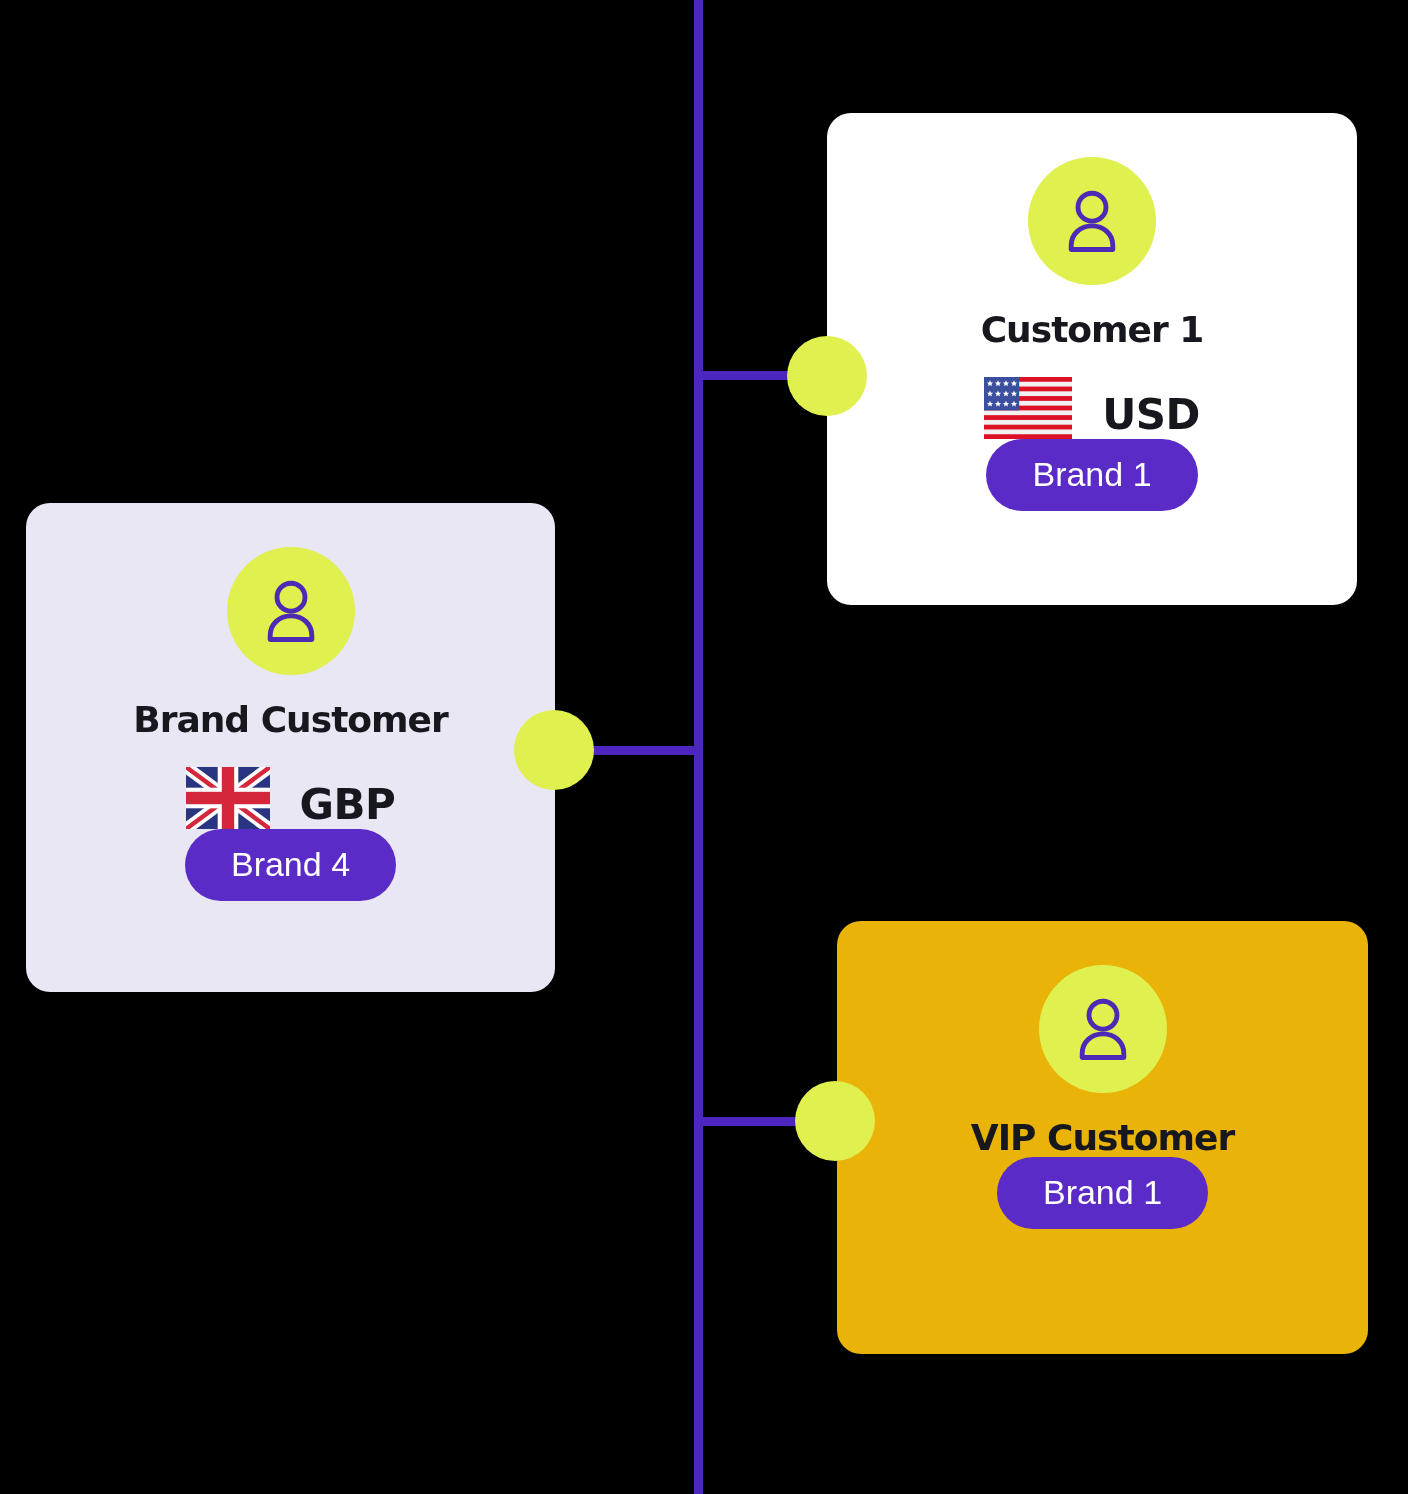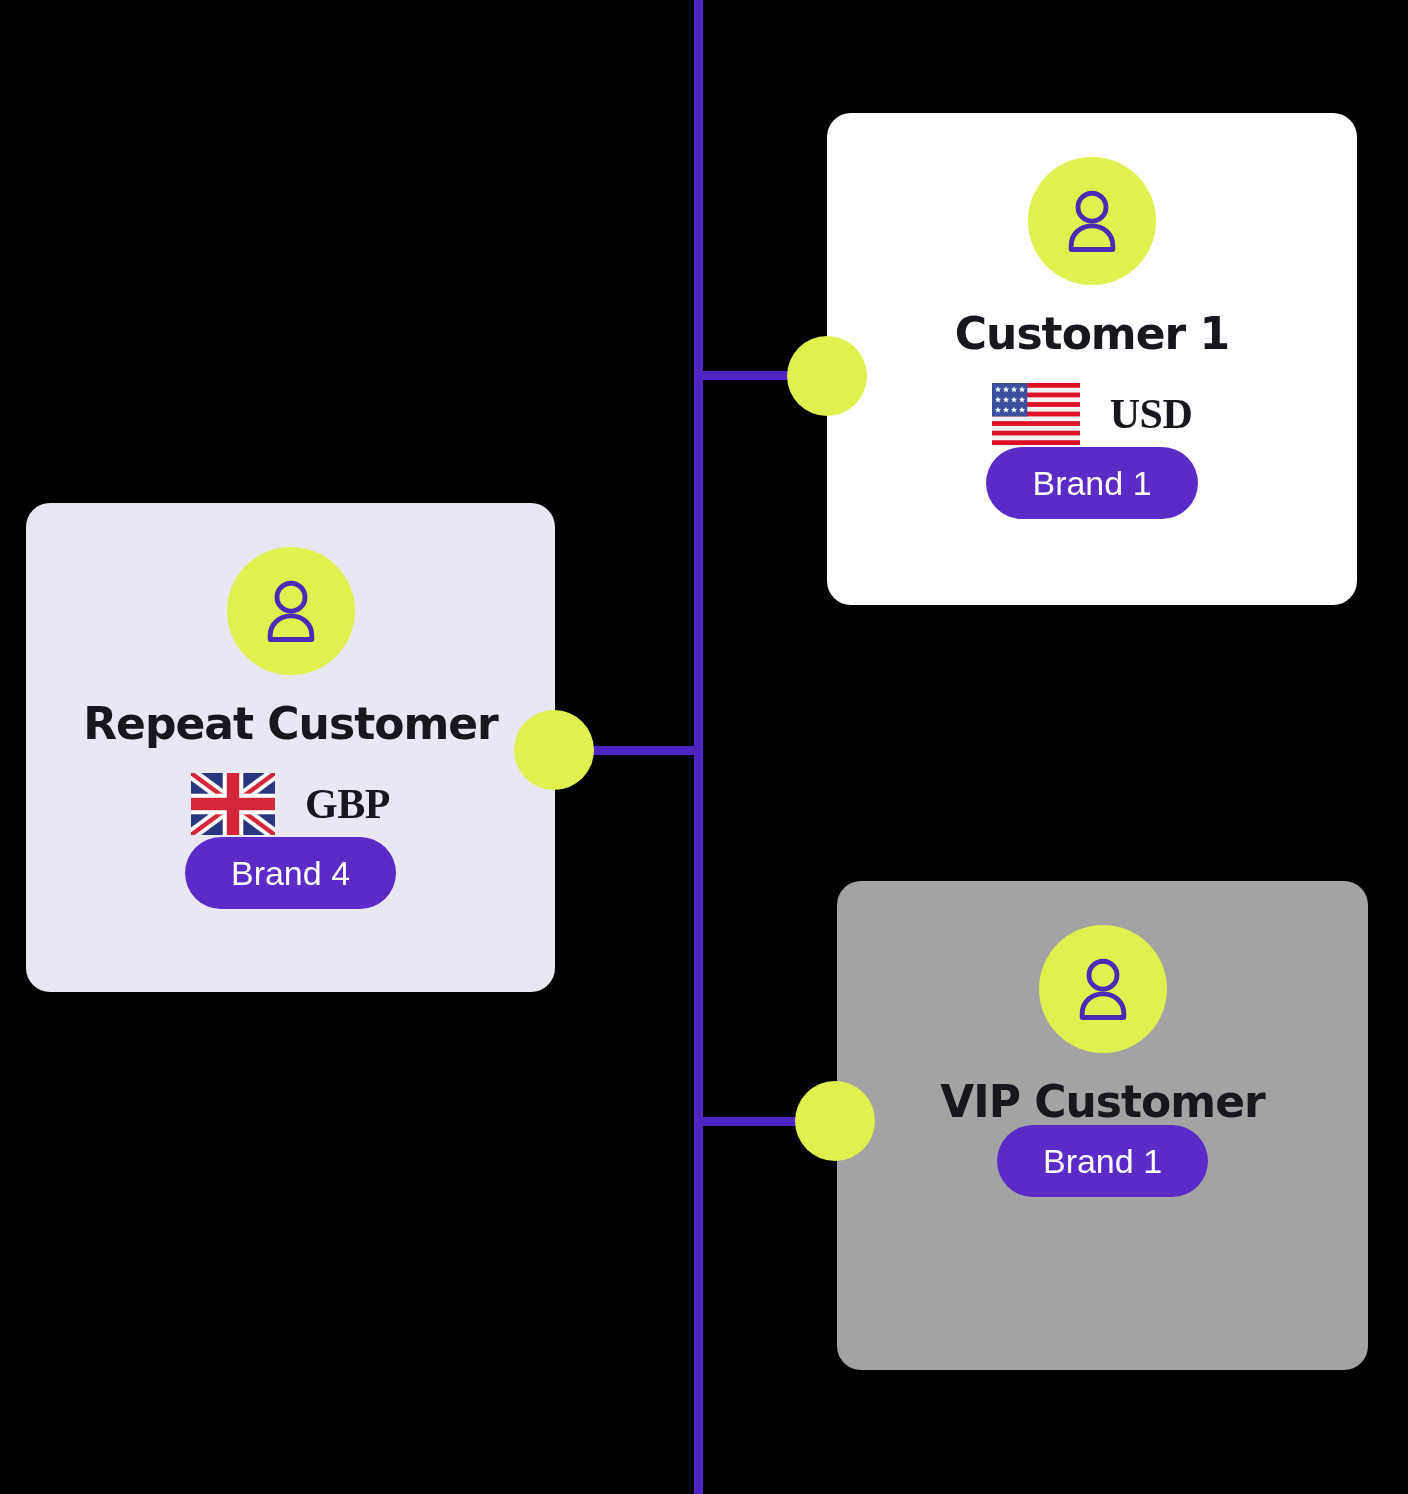--- a/index.html
+++ b/index.html
@@ -47,49 +47,48 @@
   .card {
     position: absolute;
     border-radius: 24px;
     display: flex;
     flex-direction: column;
     align-items: center;
     z-index: 2;
   }
   .card-customer1 { left: 827px; top: 113px;  width: 530px; height: 492px; background: #FFFFFF; }
   .card-repeat    { left: 26px;  top: 503px;  width: 529px; height: 489px; background: #E9E7F4; }
-  .card-vip       { left: 837px; top: 881px;  width: 531px; height: 489px; background: #a3a3a3; }
+  .card-vip       { left: 837px; top: 921px;  width: 531px; height: 433px; background: #eab308; }
   .avatar {
     width: 128px;
     height: 128px;
     margin-top: 44px;
     border-radius: 50%;
     background: #DFF04F;
     display: flex;
     align-items: center;
     justify-content: center;
     flex: 0 0 auto;
   }
   .avatar svg { width: 86px; height: 86px; margin-top: 6px; }
   .card-title {
     margin-top: 26px;
-    font-size: 44px;
+    font-size: 36px;
     font-weight: 700;
     letter-spacing: -1px;
     color: #17171E;
     white-space: nowrap;
     line-height: 1.05;
   }
   .flag-row {
     margin-top: 24px;
     display: flex;
-    align-items: center;
+    align-items: flex-end;
     gap: 30px;
     height: 66px;
-    font-family: Liberation Serif, serif;
   }
   .flag { display: block; flex: 0 0 auto; }
   .currency {
     font-size: 42px;
     font-weight: 700;
     letter-spacing: -0.5px;
     color: #17171E;
   }
   .brand-badge {
     height: 72px;
@@ -157,21 +156,21 @@
     <div class="brand-badge">Brand 1</div>
   </div>
 
   <div class="card card-repeat">
     <div class="avatar">
       <svg viewBox="0 0 64 64">
         <circle cx="32" cy="19.5" r="10.4" fill="none" stroke="#4B2AB5" stroke-width="3.6"></circle>
         <path d="M16.5 51 V48.2 C16.5 39.4 23.4 33.4 32 33.4 C40.6 33.4 47.5 39.4 47.5 48.2 V51 Z" fill="none" stroke="#4B2AB5" stroke-width="3.6" stroke-linejoin="round"></path>
       </svg>
     </div>
-    <div class="card-title">Repeat Customer</div>
+    <div class="card-title">Brand Customer</div>
     <div class="flag-row">
       <svg class="flag" viewBox="0 0 84 62" width="84" height="62">
         <rect width="84" height="62" fill="#293580"></rect>
         <path d="M0,0 L84,62 M84,0 L0,62" stroke="#FFFFFF" stroke-width="12"></path>
         <path d="M0,0 L84,62 M84,0 L0,62" stroke="#D5273C" stroke-width="4.5"></path>
         <rect x="31.7" width="20.6" height="62" fill="#FFFFFF"></rect>
         <rect y="20.7" width="84" height="20.6" fill="#FFFFFF"></rect>
         <rect x="35.8" width="12.4" height="62" fill="#D5273C"></rect>
         <rect y="24.8" width="84" height="12.4" fill="#D5273C"></rect>
       </svg>

